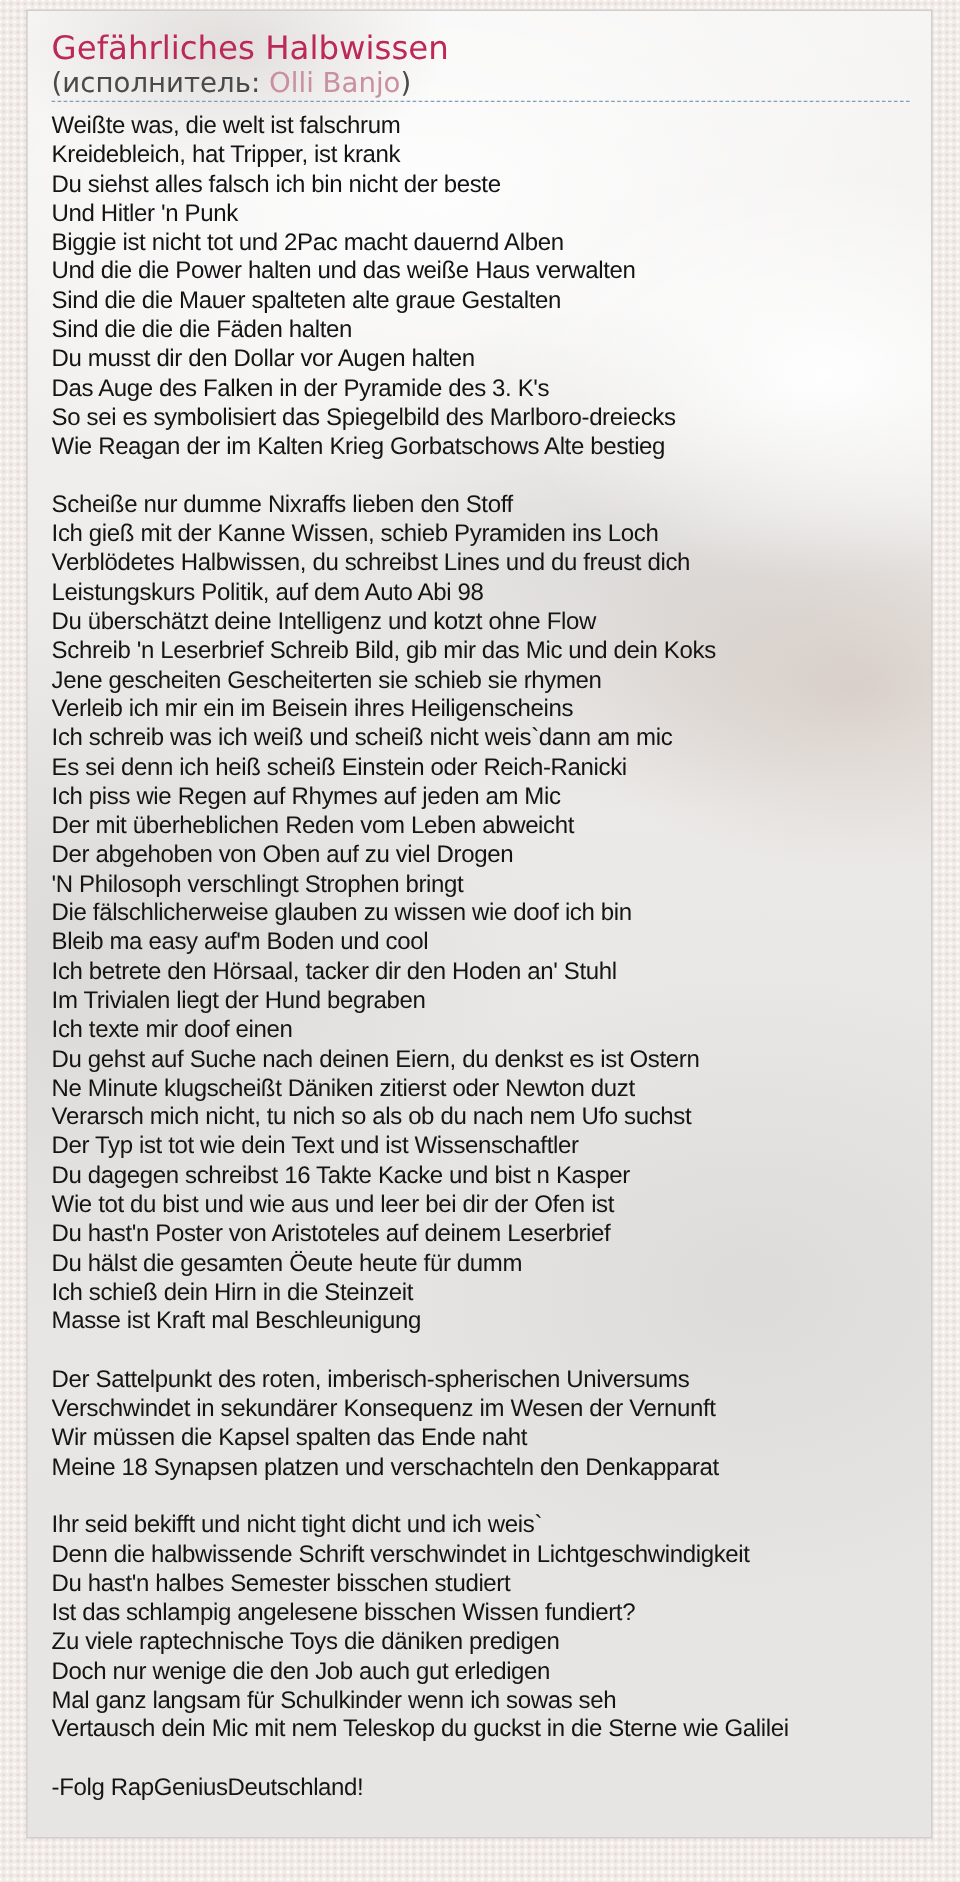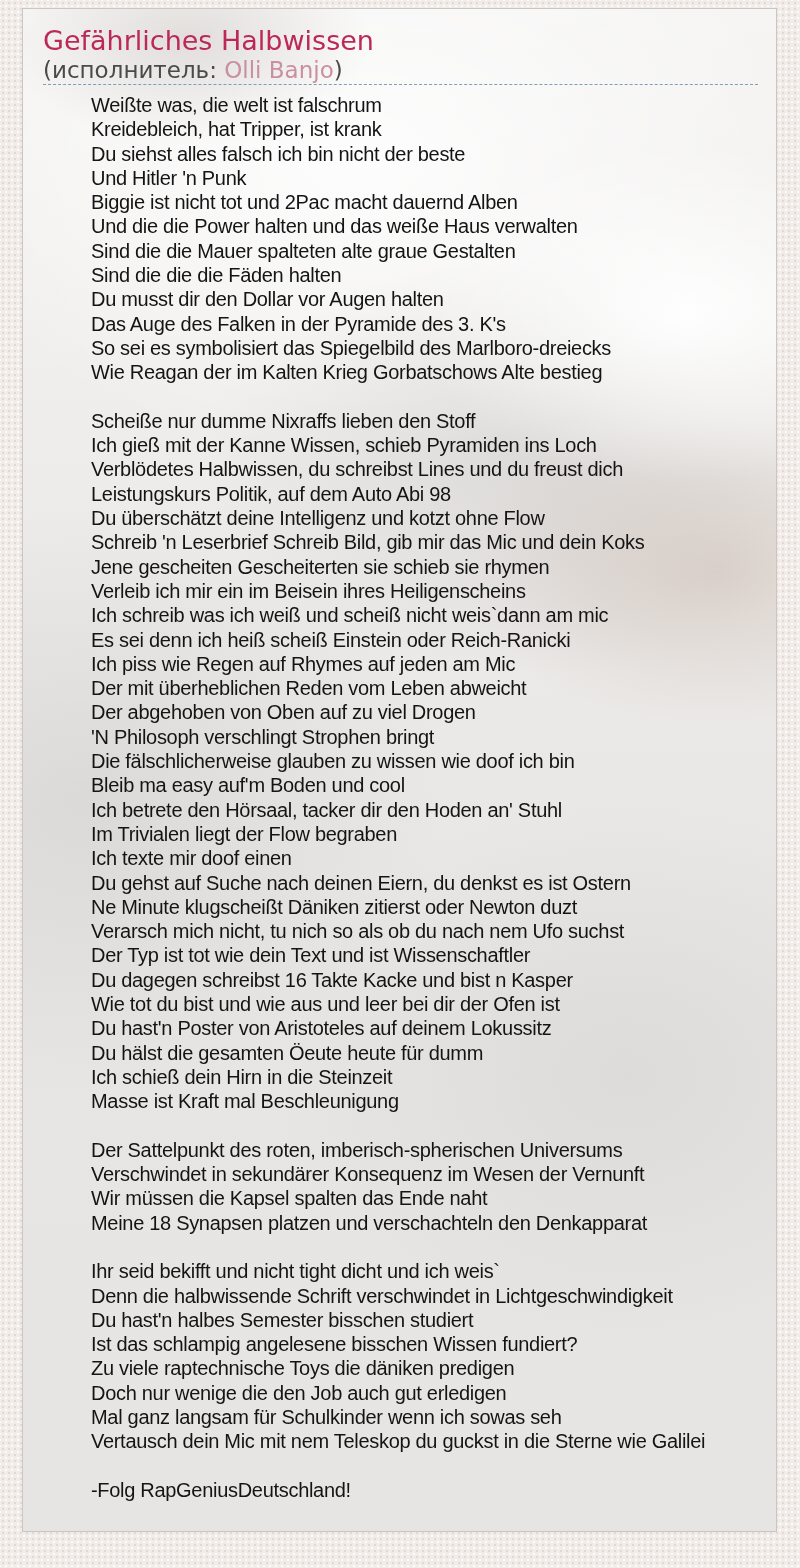--- a/index.html
+++ b/index.html
@@ -73,21 +73,20 @@
   .lyrics {
     margin-top: 8px;
     font-family: "Liberation Sans", sans-serif;
     font-size: 20px;
     line-height: 24.3px;
     letter-spacing: -0.3px;
     color: #141414;
   }
   .lyric-line {
     white-space: pre;
-    margin-left: 48px;
   }
 </style>
 </head>
 <body>
 
 <div class="card">
   <div class="photo-layer"></div>
   <div class="content">
     <h1 class="song-title">Gefährliches Halbwissen</h1>
     <div class="artist-line"><span>(исполнитель: </span><a class="artist-link">Olli Banjo</a><span>)</span></div>
@@ -116,29 +115,29 @@
         <div class="lyric-line">Verleib ich mir ein im Beisein ihres Heiligenscheins</div>
         <div class="lyric-line">Ich schreib was ich weiß und scheiß nicht weis`dann am mic</div>
         <div class="lyric-line">Es sei denn ich heiß scheiß Einstein oder Reich-Ranicki</div>
         <div class="lyric-line">Ich piss wie Regen auf Rhymes auf jeden am Mic</div>
         <div class="lyric-line">Der mit überheblichen Reden vom Leben abweicht</div>
         <div class="lyric-line">Der abgehoben von Oben auf zu viel Drogen</div>
         <div class="lyric-line">'N Philosoph verschlingt Strophen bringt</div>
         <div class="lyric-line">Die fälschlicherweise glauben zu wissen wie doof ich bin</div>
         <div class="lyric-line">Bleib ma easy auf'm Boden und cool</div>
         <div class="lyric-line">Ich betrete den Hörsaal, tacker dir den Hoden an' Stuhl</div>
-        <div class="lyric-line">Im Trivialen liegt der Flow begraben</div>
+        <div class="lyric-line">Im Trivialen liegt der Hund begraben</div>
         <div class="lyric-line">Ich texte mir doof einen</div>
         <div class="lyric-line">Du gehst auf Suche nach deinen Eiern, du denkst es ist Ostern</div>
         <div class="lyric-line">Ne Minute klugscheißt Däniken zitierst oder Newton duzt</div>
         <div class="lyric-line">Verarsch mich nicht, tu nich so als ob du nach nem Ufo suchst</div>
         <div class="lyric-line">Der Typ ist tot wie dein Text und ist Wissenschaftler</div>
         <div class="lyric-line">Du dagegen schreibst 16 Takte Kacke und bist n Kasper</div>
         <div class="lyric-line">Wie tot du bist und wie aus und leer bei dir der Ofen ist</div>
-        <div class="lyric-line">Du hast'n Poster von Aristoteles auf deinem Lokussitz</div>
+        <div class="lyric-line">Du hast'n Poster von Aristoteles auf deinem Leserbrief</div>
         <div class="lyric-line">Du hälst die gesamten Öeute heute für dumm</div>
         <div class="lyric-line">Ich schieß dein Hirn in die Steinzeit</div>
         <div class="lyric-line">Masse ist Kraft mal Beschleunigung</div>
         <div class="lyric-line">&nbsp;</div>
         <div class="lyric-line">Der Sattelpunkt des roten, imberisch-spherischen Universums</div>
         <div class="lyric-line">Verschwindet in sekundärer Konsequenz im Wesen der Vernunft</div>
         <div class="lyric-line">Wir müssen die Kapsel spalten das Ende naht</div>
         <div class="lyric-line">Meine 18 Synapsen platzen und verschachteln den Denkapparat</div>
         <div class="lyric-line">&nbsp;</div>
         <div class="lyric-line">Ihr seid bekifft und nicht tight dicht und ich weis`</div>

